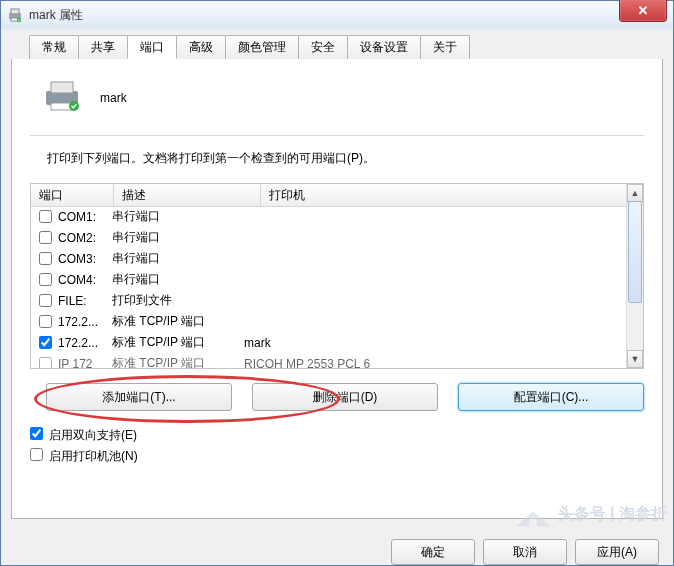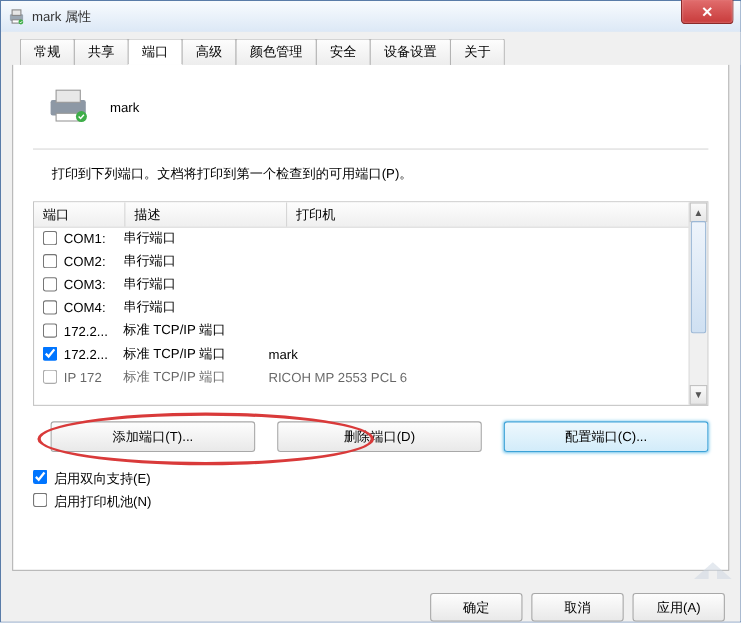--- a/index.html
+++ b/index.html
@@ -3,21 +3,21 @@
 <meta charset="utf-8">
 <style>
 body{margin:0;font:12px "Microsoft YaHei","Segoe UI",Tahoma,sans-serif;background:#d9e4f1;color:#000;overflow:hidden}
 .window{width:674px;height:566px;background:#fff;border:1px solid #5a7ca8;box-sizing:border-box;position:relative}
 .titlebar{height:28px;background:linear-gradient(#f8fbfe,#dce8f6);border-bottom:1px solid #b8c8db;display:flex;align-items:center;padding:0 0 0 6px;position:relative}
 .titlebar .ticon{width:16px;height:16px;margin-right:6px;position:relative}
 .titlebar .ticon svg{width:16px;height:16px}
 .titlebar .ttext{font-size:12px;color:#333}
 .closebtn{position:absolute;right:6px;top:-2px;width:46px;height:22px;background:linear-gradient(#e26f6f,#c83b3b);border:1px solid #8a2a2a;border-top:none;border-radius:0 0 4px 4px;display:flex;align-items:center;justify-content:center;color:#fff;font-weight:bold;font-size:13px;box-shadow:inset 0 0 2px rgba(255,255,255,.5)}
 .clientarea{position:absolute;top:28px;left:0;right:0;bottom:0;background:#f0f0f0}
-.tabrow{display:flex;padding:6px 10px 0 17px;background:#f0f0f0;position:relative;z-index:1}
+.tabrow{display:flex;padding:6px 10px 0 28px;background:#f0f0f0;position:relative;z-index:1}
 .tab{padding:4px 12px;border:1px solid #b3b3b3;border-bottom:none;background:linear-gradient(#fdfdfd,#ededed);margin-right:-1px;border-radius:2px 2px 0 0;cursor:default;line-height:14px}
 .tab.active{background:#fff;border-bottom:1px solid #fff;position:relative;z-index:2}
 .tabpanel{position:absolute;top:28px;left:10px;right:10px;bottom:46px;background:#fff;border:1px solid #b3b3b3;box-sizing:border-box;padding:14px 18px}
 .printerhead{display:flex;align-items:center;margin:6px 0 18px 12px}
 .printerhead svg{width:40px;height:36px}
 .printerhead .pname{margin-left:18px;font-size:12px}
 hr.sep{border:none;border-top:1px solid #d8d8d8;margin:0 0 14px 0}
 .instr{margin:2px 0 16px 17px}
 .portsbox{border:1px solid #c5c5c5;height:184px;position:relative;background:#fff}
 .ph{display:flex;background:linear-gradient(#fdfdfd,#efefef);border-bottom:1px solid #d6d6d6;height:22px;align-items:center;font-weight:normal}
@@ -118,20 +118,26 @@
               <span class="t3"></span>
             </div>
             <div class="prow">
               <input type="checkbox" style="">
               <span class="t1">COM4:</span>
               <span class="t2">串行端口</span>
               <span class="t3"></span>
             </div>
             <div class="prow">
               <input type="checkbox" style="">
+              <span class="t1">FILE:</span>
+              <span class="t2">打印到文件</span>
+              <span class="t3"></span>
+            </div>
+            <div class="prow">
+              <input type="checkbox" style="">
               <span class="t1">172.2...</span>
               <span class="t2">标准 TCP/IP 端口</span>
               <span class="t3"></span>
             </div>
             <div class="prow">
               <input type="checkbox" checked="" style="">
               <span class="t1">172.2...</span>
               <span class="t2">标准 TCP/IP 端口</span>
               <span class="t3">mark</span>
             </div>
@@ -170,15 +176,16 @@
       <div class="fbtn">确定</div>
       <div class="fbtn">取消</div>
       <div class="fbtn">应用(A)</div>
     </div>
 
     <div class="wm">
       <svg viewBox="0 0 40 30">
           <path d="M2 28 L20 12 L38 28 Z" fill="#cfd7e2"></path>
           <rect x="16" y="20" width="8" height="8" fill="#f0f0f0"></rect>
         </svg>
+      <span>头条号 | 淘参折</span>
     </div>
   </div>
 </div>
 
 </body></html>

